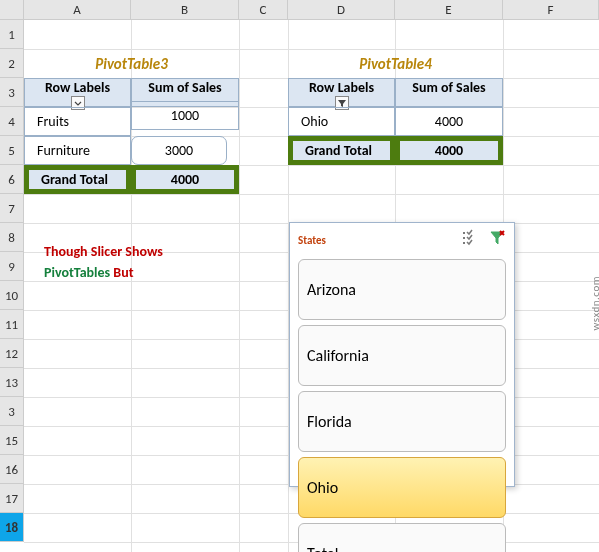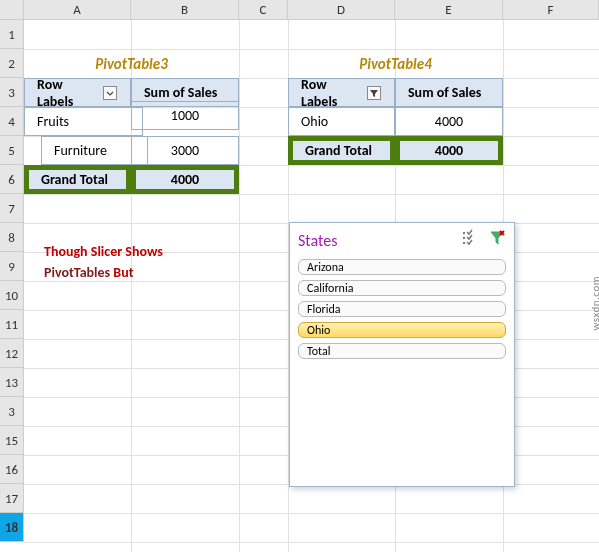--- a/index.html
+++ b/index.html
@@ -55,46 +55,46 @@
     .gridline-h { position:absolute; left:0; right:0; border-top:1px solid #e0e0e0; }
     .gridline-v { position:absolute; top:0; bottom:0; border-left:1px solid #e0e0e0; }
     .cell {
       position: absolute;
       display: flex;
       align-items: center;
       padding: 0 12px;
       height: 29px;
     }
     .title { font-weight: bold; font-style: italic; font-size: 15px; color: #b8860b; justify-content:center; }
-    .pthead { background:#dce6f2; font-weight:bold; border:1px solid #9ab0c8; justify-content:space-between; }
+    .pthead { background:#dce6f2; font-weight:bold; border:1px solid #9ab0c8; justify-content:space-between;flex-direction:column; }
     .ptcell { border:1px solid #9ab0c8; }
     .ptnum { justify-content:center; }
     .pttotal { background:#dce6f2; font-weight:bold; border:5px solid #4d7c0f; }
     .dropdown-icon { width:16px; height:16px; display:inline-flex; align-items:center; justify-content:center; }
     .note { position:absolute; font-weight:bold; font-size:14px; line-height:1.5; }
     .note .r { color:#c00000; }
-    .note .b { color:#7f1d1d; }
+    .note .b { color:#15803d; }
     .slicer {
       position:absolute;
       background:#fff;
       border:1px solid #a0b4cc;
       box-shadow: 2px 2px 6px rgba(0,0,0,.2);
     }
     .slicer-head { display:flex; align-items:center; justify-content:space-between; padding:6px 8px 4px; }
-    .slicer-title { font-weight:normal; font-size:16px; color:#a21caf; }
+    .slicer-title { font-weight:bold; font-size:11px; color:#c2410c; }
     .slicer-icons { display:flex; gap:10px; }
     .slicer-body { padding:4px 8px 8px; }
     .slicer-item {
       border:1px solid #bbb;
       border-radius:6px;
-      padding:0 8px;
+      padding:20px 8px;
       margin-bottom:5px;
       background:#fafafa;
       cursor:pointer;
-      font-size:12px;
+      font-size:16px;
     }
     .slicer-item.sel {
       background: linear-gradient(#fff2b3,#ffd966);
       border-color:#d8a63c;
     }
     .watermark {
       position:absolute; right:4px; top:50%; transform:translateY(-50%) rotate(-90deg);
       transform-origin:right center; font-size:11px; color:#888; letter-spacing:.5px;
     }
   </style>
@@ -160,24 +160,24 @@
     <div class="cell pthead" style="left:0px; top:58px; width:107px;">
       <span>Row Labels</span>
       <span class="dropdown-icon">
         <svg width="14" height="14" viewBox="0 0 14 14">
             <rect x="0.5" y="0.5" width="13" height="13" fill="#fafafa" stroke="#888"></rect>
             <path d="M4 6 L7 9 L10 6" stroke="#444" fill="none" stroke-width="1.2"></path>
           </svg>
       </span>
     </div>
     <div class="cell pthead" style="left:107px; top:58px; width:108px; justify-content:flex-start;">Sum of Sales</div>
-    <div class="cell ptcell" style="left:0px; top:87px; width:119px;">Fruits</div>
+    <div class="cell ptcell" style="left:0px; top:87px; width:107px;">Fruits</div>
     <div class="cell ptcell ptnum" style="left:107px; top:81px; width:108px;">1000</div>
-    <div class="cell ptcell" style="left:0px; top:116px; width:107px;margin-left:17px;">Furniture</div>
-    <div class="cell ptcell ptnum" style="left:107px; top:116px; width:108px;">3000</div>
+    <div class="cell ptcell" style="left:0px; top:116px; width:107px;">Furniture</div>
+    <div class="cell ptcell ptnum" style="left:107px; top:116px; width:96px;border-radius:7px;">3000</div>
     <div class="cell pttotal" style="left:0px; top:145px; width:107px;">Grand Total</div>
     <div class="cell pttotal ptnum" style="left:107px; top:145px; width:108px;">4000</div>
 
     <div class="cell title" style="left:264px; top:29px; width:215px;">PivotTable4</div>
     <div class="cell pthead" style="left:264px; top:58px; width:107px;">
       <span>Row Labels</span>
       <span class="dropdown-icon">
         <svg width="14" height="14" viewBox="0 0 14 14">
             <rect x="0.5" y="0.5" width="13" height="13" fill="#fafafa" stroke="#888"></rect>
             <path d="M3 4 H11 L8 8 V11 L6 10 V8 Z" fill="#444"></path>

